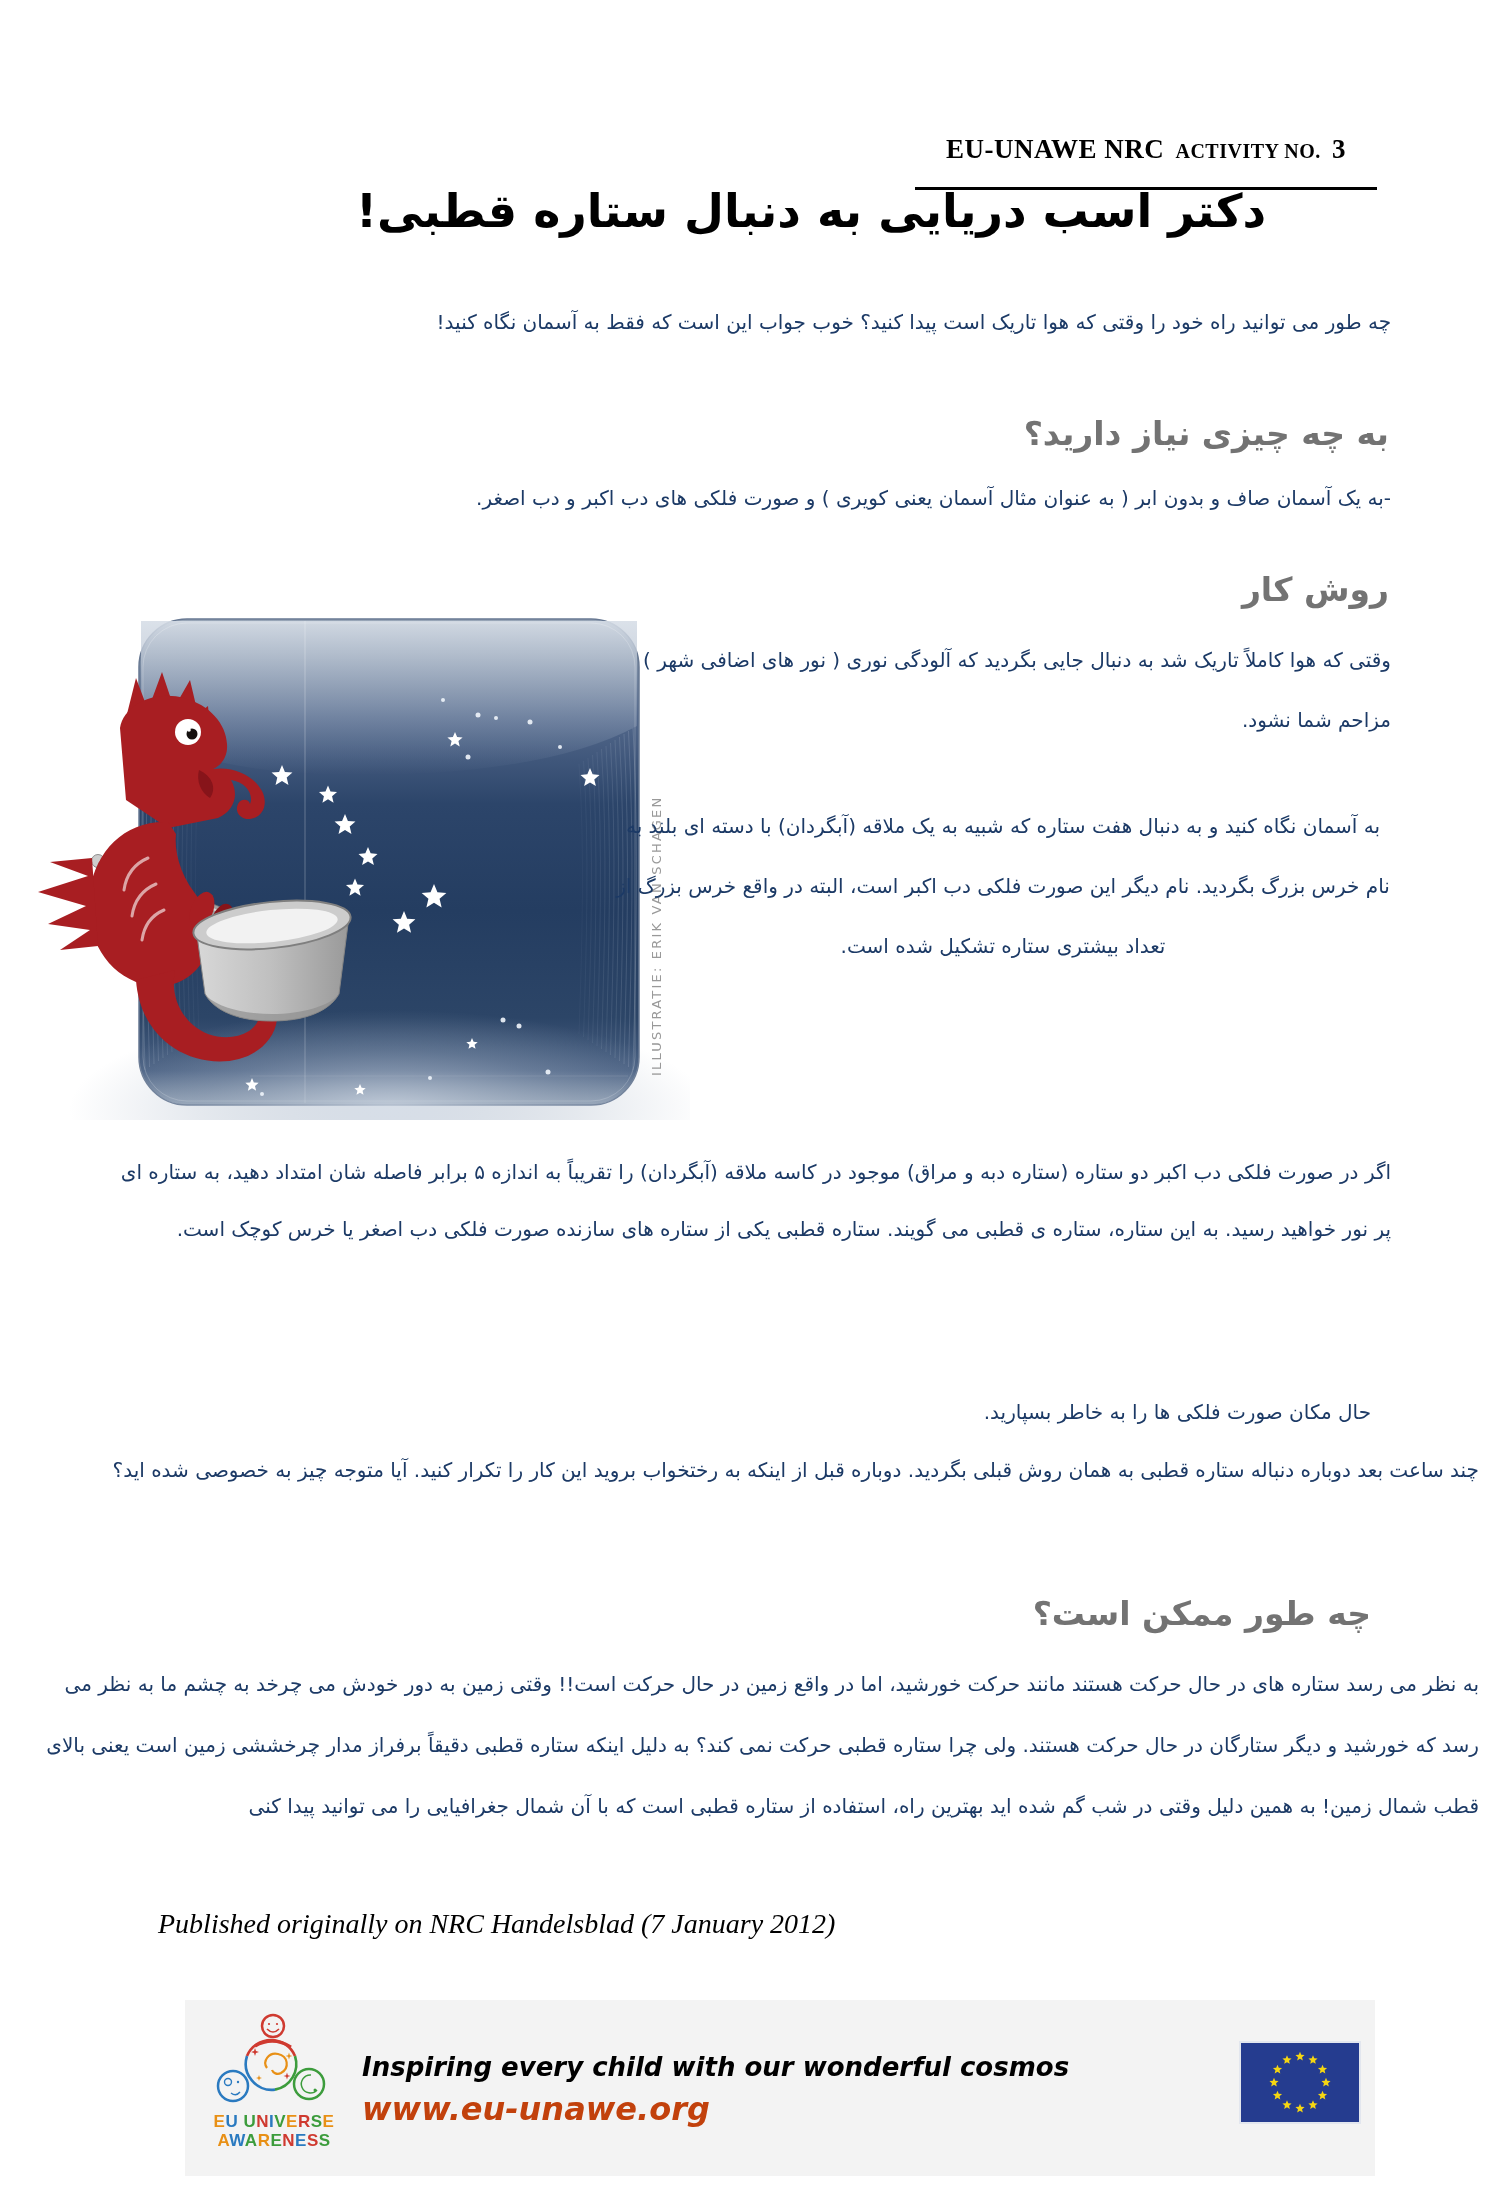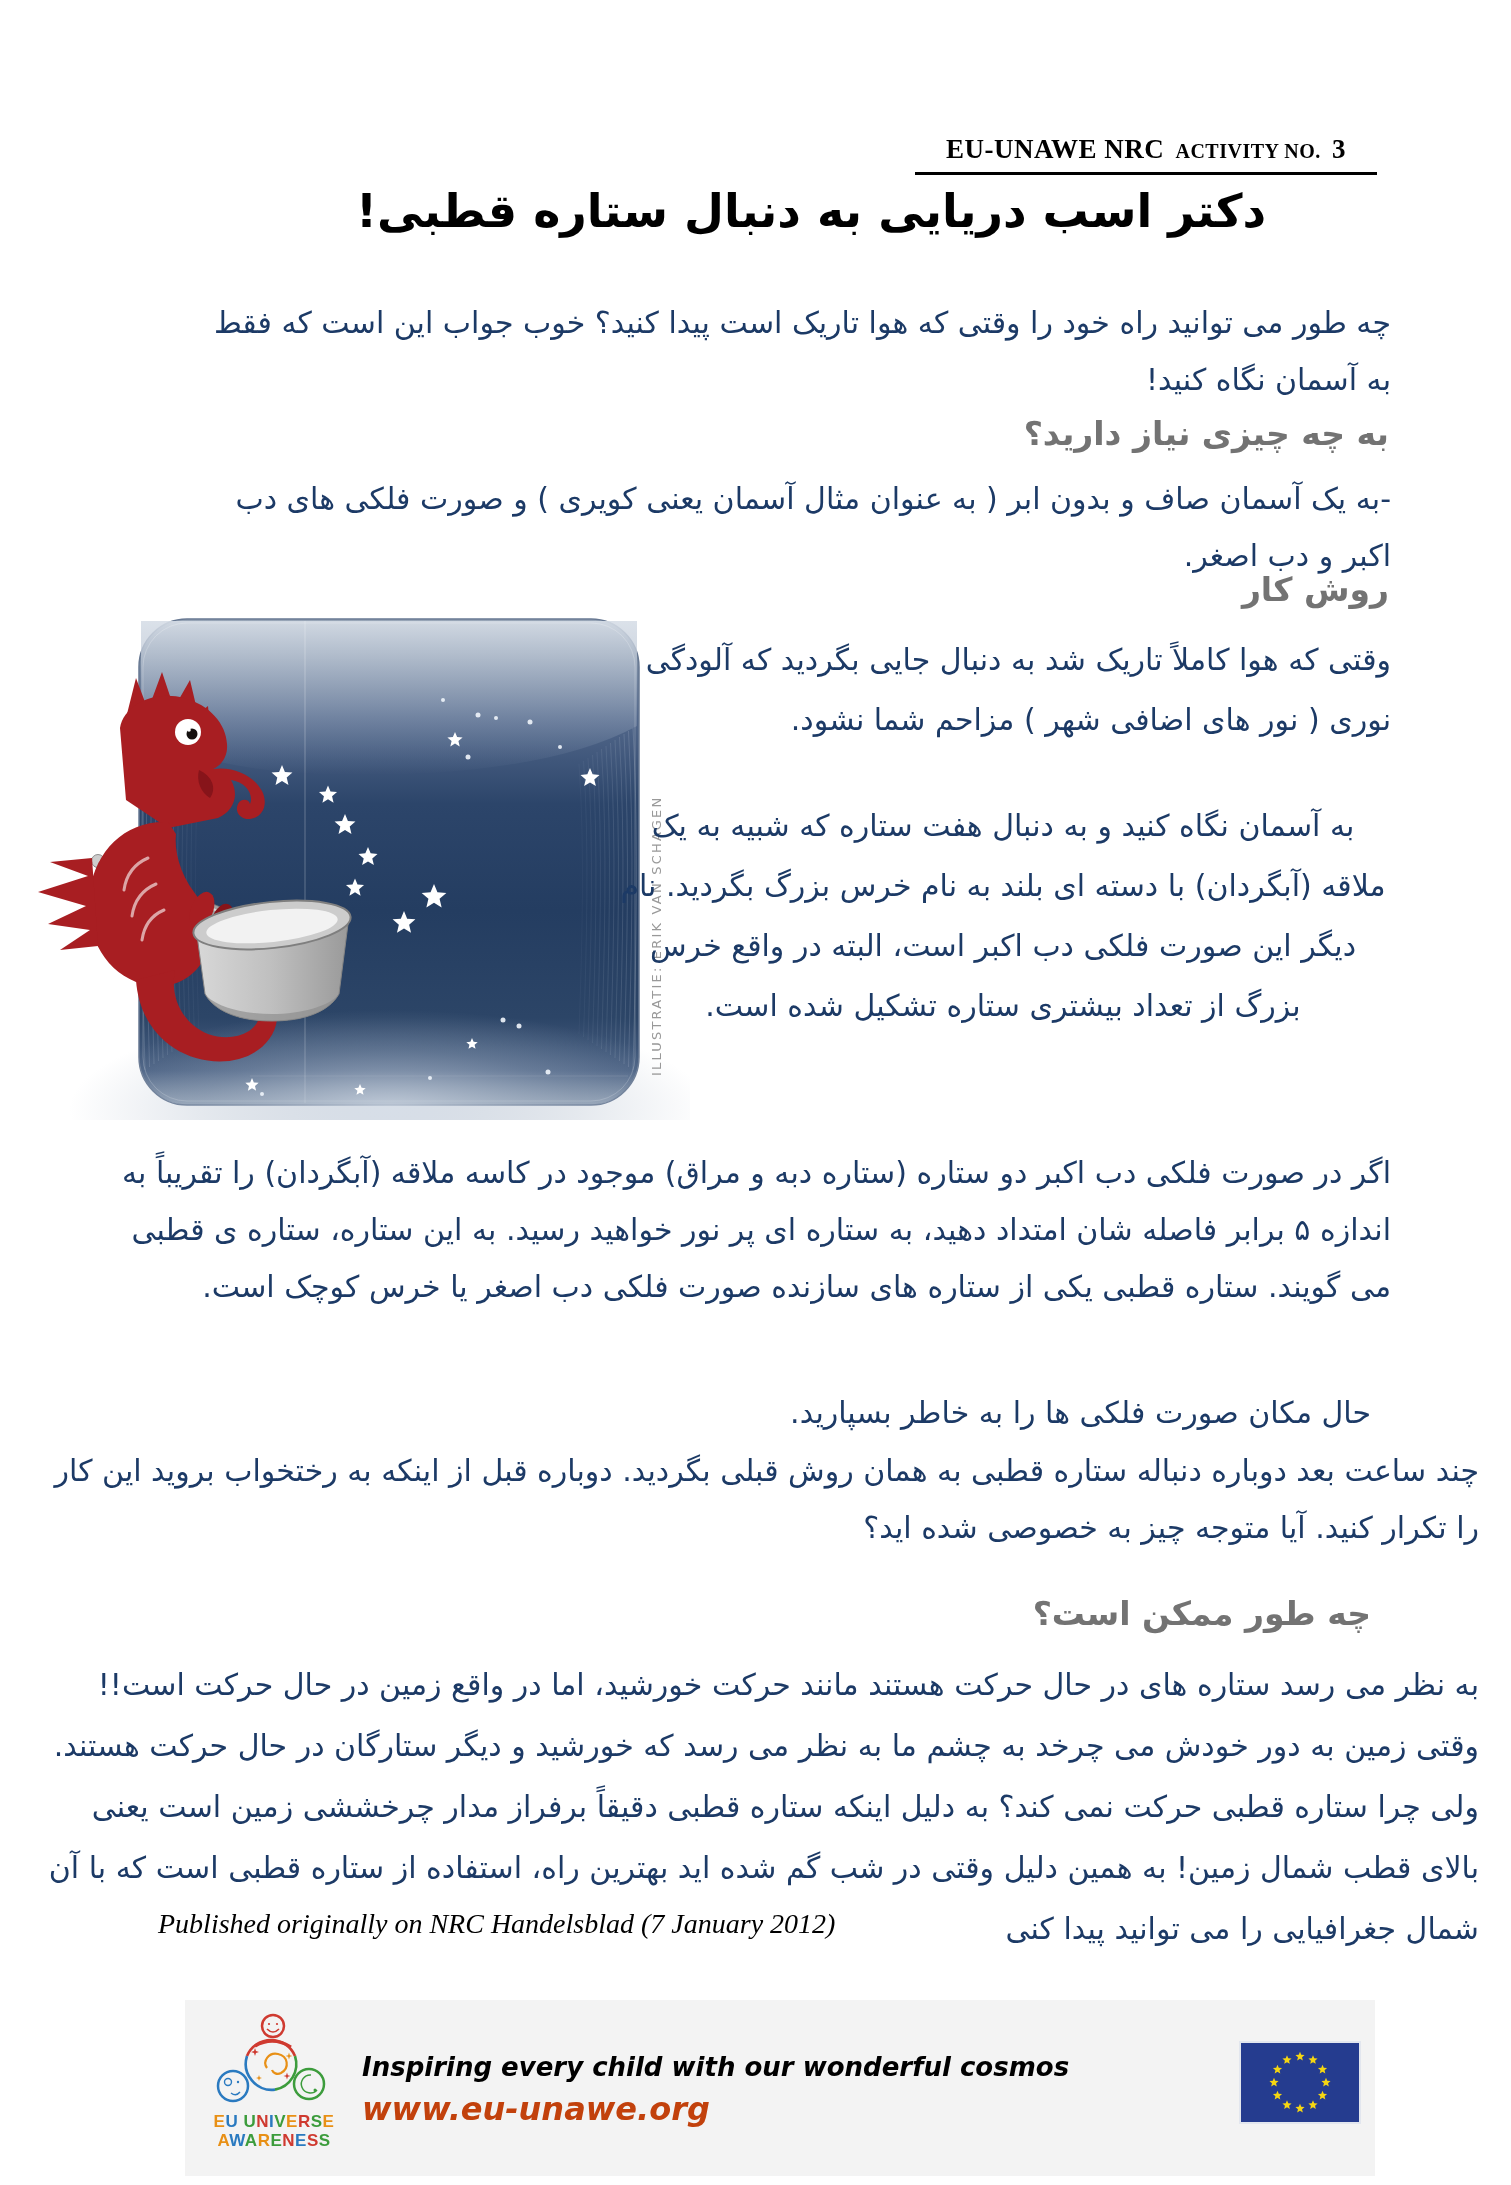--- a/index.html
+++ b/index.html
@@ -12,35 +12,35 @@
     overflow:hidden;
   }
   .abs{position:absolute;}
   
   .hdr{
     top:134px;right:134px;width:462px;
     text-align:center;
     font-family:"Liberation Serif",serif;
     font-weight:bold;color:#000;
     border-bottom:3px solid #000;
-    padding-bottom:7px;
+    padding-bottom:22px;
     white-space:nowrap;
   }
   .hdr .big{font-size:27px;letter-spacing:.5px;}
   .hdr .small{font-size:20px;letter-spacing:.5px;}
   .doc-title{
     top:184px;right:75px;width:1250px;
     direction:rtl;text-align:center;
     font-size:46px;font-weight:bold;color:#000;
     letter-spacing:0px;
   }
   .fa{
     direction:rtl;text-align:right;
     color:#1c3a66;
-    font-size:30px;line-height:57px;
+    font-size:20px;line-height:57px;
   }
   .fa-h{
     direction:rtl;text-align:right;
     color:#737373;font-weight:bold;
     font-size:33px;line-height:40px;
   }
   #para-intro{top:294px;right:120px;width:1192px;}
   #head-need{top:414px;right:122px;width:1270px;}
   #para-need{top:470px;right:120px;width:1200px;}
   #head-method{top:570px;right:122px;width:1270px;}

